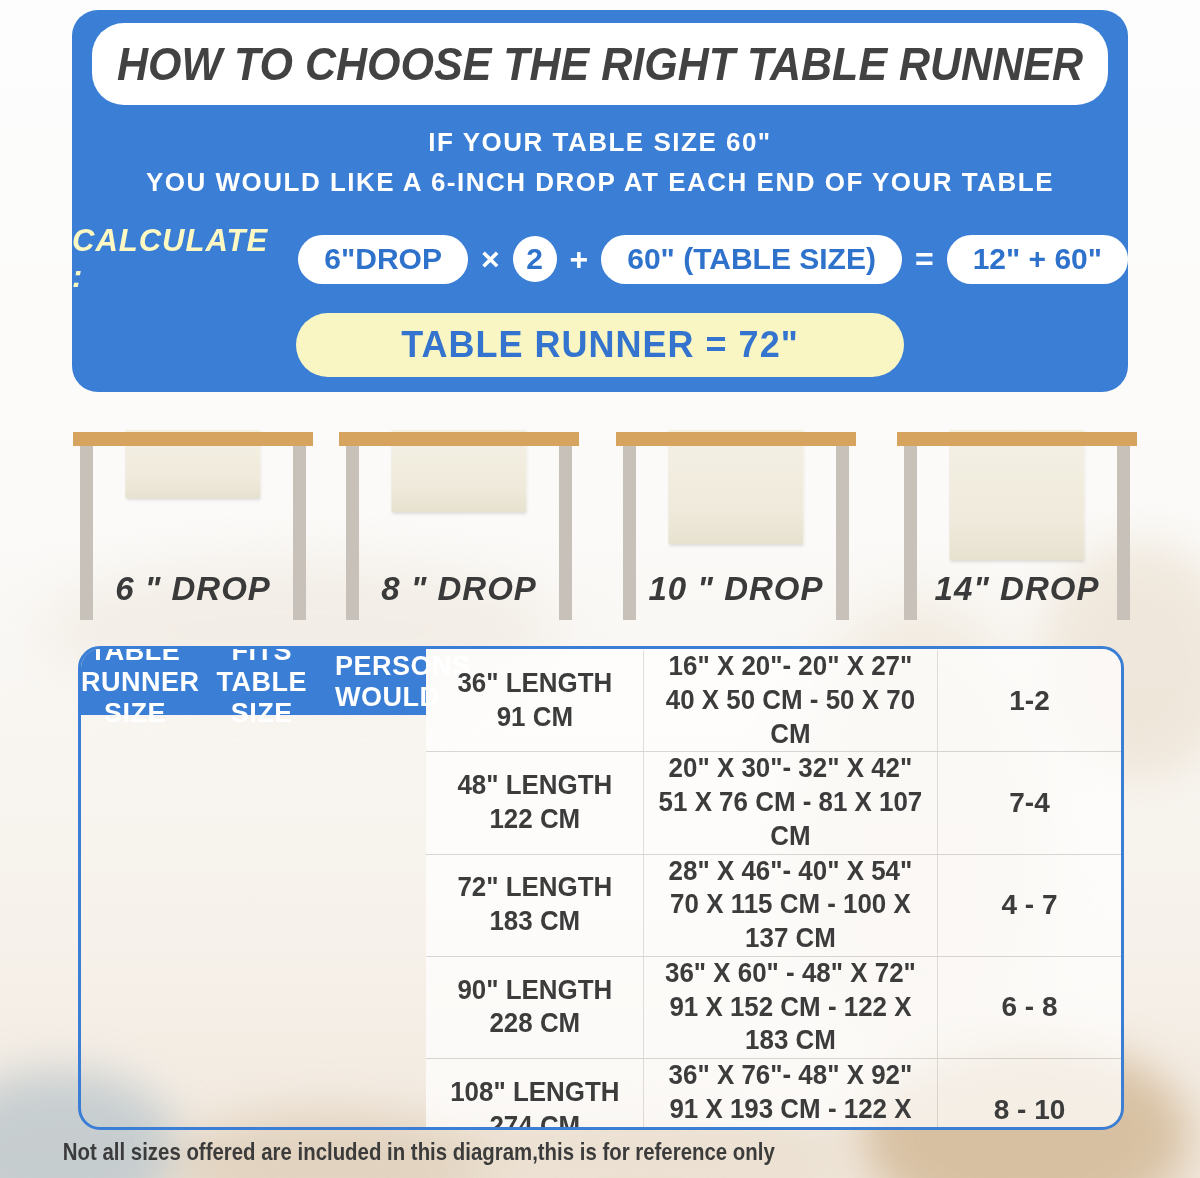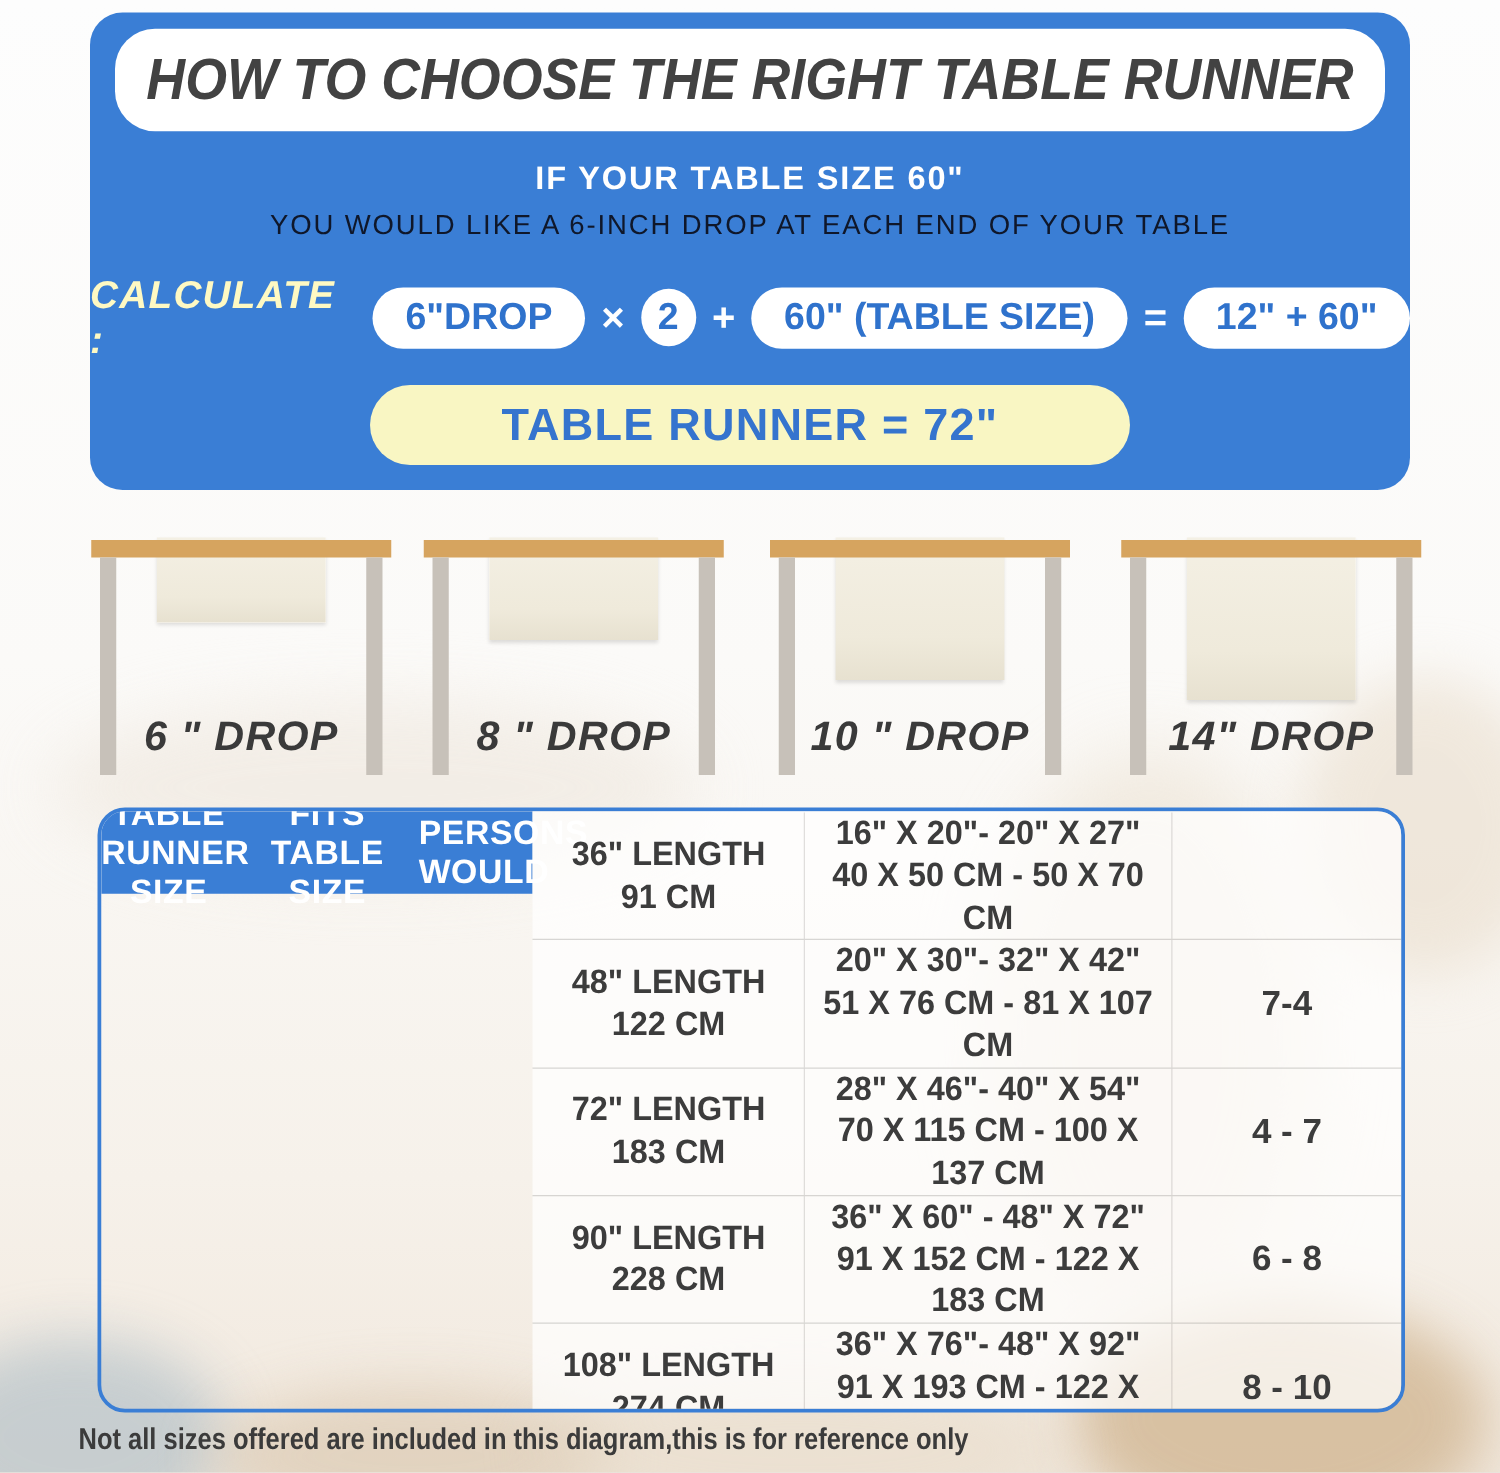--- a/index.html
+++ b/index.html
@@ -28,21 +28,21 @@
   }
   .title-box {
     margin-top:13px; width:1016px; height:82px; background:#ffffff; border-radius:32px;
     display:flex; align-items:center; justify-content:center;
   }
   .title-text {
     font-size:43px; font-weight:bold; font-style:italic; color:#424242;
     letter-spacing:0px; white-space:nowrap; transform:scaleY(1.08);
   }
   .sub1 { margin-top:22px; color:#ffffff; font-size:26px; font-weight:bold; letter-spacing:1.5px; }
-  .sub2 { margin-top:9px; color:#0f172a; font-size:22px; font-weight:normal; letter-spacing:1.5px; }
+  .sub2 { margin-top:9px; color:#ffffff; font-size:26px; font-weight:bold; letter-spacing:1.5px; }
   .calc-row { margin-top:25px; display:flex; align-items:center; gap:13px; }
   .calc-label { color:#fef9c3; font-size:31px; font-weight:bold; font-style:italic; letter-spacing:1px; margin-right:6px; }
   .pill {
     background:#ffffff; color:#2f72cc; font-weight:bold; font-size:30px;
     border-radius:26px; padding:6px 26px; height:49px; display:flex; align-items:center; white-space:nowrap;
   }
   .op { color:#ffffff; font-size:32px; font-weight:bold; }
   .circle {
     background:#ffffff; color:#2f72cc; font-weight:bold; font-size:30px;
     width:46px; height:46px; border-radius:50%; display:flex; align-items:center; justify-content:center;
@@ -170,20 +170,23 @@
 
       <div class="st-row">
         <div class="cell c1">
           <div class="ln">36" LENGTH</div>
           <div class="ln">91 CM</div>
         </div>
         <div class="cell c2">
           <div class="ln">16" X 20"- 20" X 27"</div>
           <div class="ln">40 X 50 CM - 50 X 70 CM</div>
         </div>
+        <div class="cell c3">
+          <div class="persons">1-2</div>
+        </div>
       </div>
 
       <div class="st-row">
         <div class="cell c1">
           <div class="ln">48" LENGTH</div>
           <div class="ln">122 CM</div>
         </div>
         <div class="cell c2">
           <div class="ln">20" X 30"- 32" X 42"</div>
           <div class="ln">51 X 76 CM - 81 X 107 CM</div>

